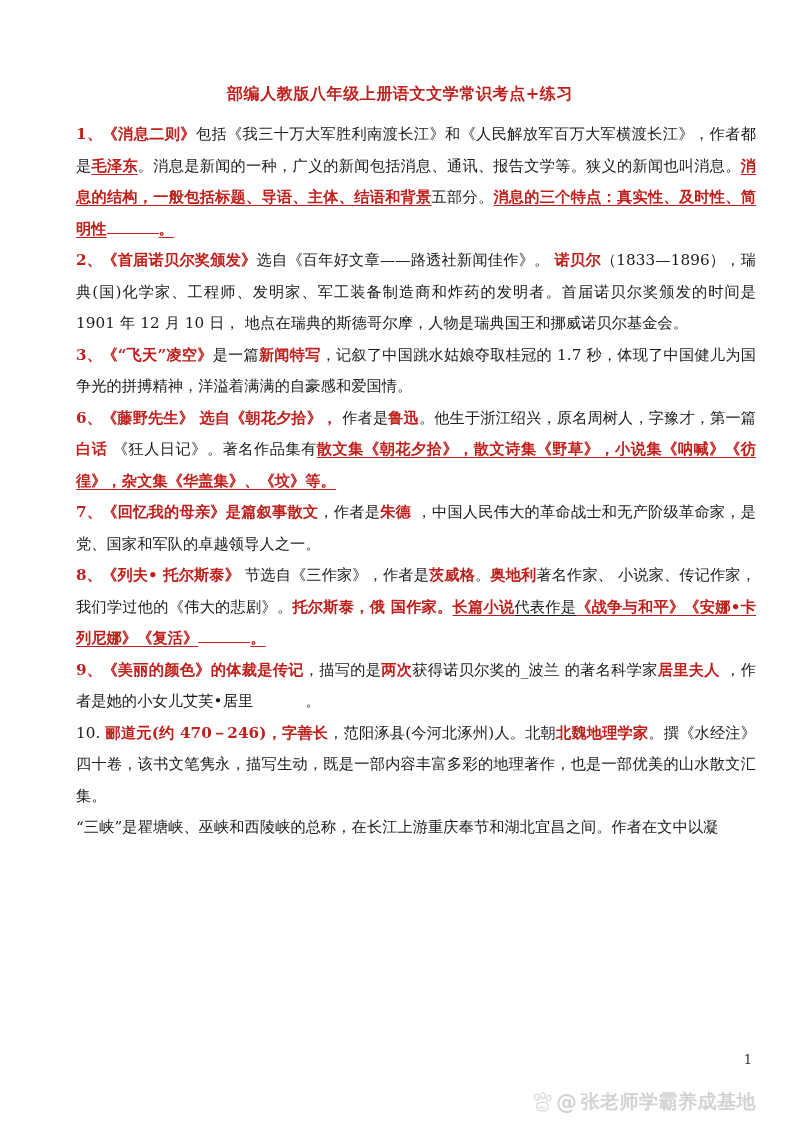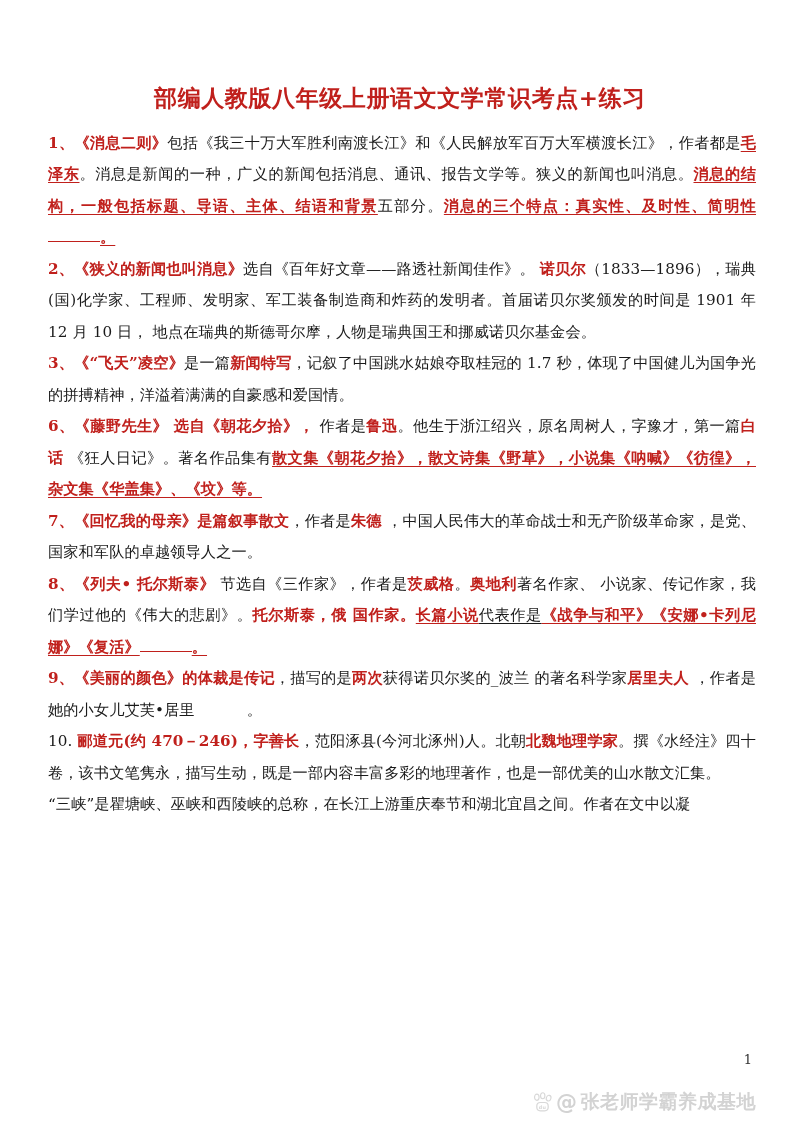--- a/index.html
+++ b/index.html
@@ -13,40 +13,41 @@
     height: 1131px;
     background: #ffffff;
     box-sizing: border-box;
     padding: 0;
     overflow: hidden;
     font-family: "DejaVu Serif", "Liberation Serif", serif;
   }
   .doc-title {
     text-align: center;
     color: #c0201c;
-    font-size: 23px;
+    font-size: 16px;
     font-weight: bold;
     letter-spacing: 0.6px;
     margin: 0;
     padding-top: 84px;
     line-height: 1.2;
   }
   .section-title {
     text-align: center;
     color: #a92020;
     font-size: 17px;
     font-weight: bold;
     margin: 0;
     padding-top: 22px;
     padding-bottom: 6px;
     line-height: 1.2;
   }
   .body-wrap {
     padding: 0 44px 0 48px;
     margin-top: 16px;
+    margin-left: 28px;
   }
   .para {
     font-size: 15.2px;
     line-height: 31.5px;
     color: #1a1a1a;
     text-align: justify;
     text-justify: inter-ideograph;
     margin: 0;
     letter-spacing: 0.1px;
   }
@@ -112,21 +113,21 @@
 
 <div class="page">
 
   <h1 class="doc-title">部编人教版八年级上册语文文学常识考点+练习</h1>
 
 
   <div class="body-wrap">
 
     <p class="para"><span class="r">1、</span><span class="r">《消息二则》</span><span>包括《我三十万大军胜利南渡长江》和《人民解放军百万大军横渡长江》，作者都是</span><span class="ru">毛泽东</span><span>。消息是新闻的一种，广义的新闻包括消息、通讯、报告文学等。狭义的新闻也叫消息。</span><span class="ru">消息的结构，一般包括标题、导语、主体、结语和背景</span><span>五部分。</span><span class="ru">消息的三个特点：真实性、及时性、简明性</span><span class="blank-u"></span><span class="ru">。</span></p>
 
-    <p class="para"><span class="r">2、</span><span class="r">《狭义的新闻也叫消息》</span><span>选自《百年好文章——路透社新闻佳作》。 </span><span class="r">诺贝尔</span><span>（1833—1896），瑞典(国)化学家、工程师、发明家、军工装备制造商和炸药的发明者。首届诺贝尔奖颁发的时间是 1901 年 12 月 10 日， 地点在瑞典的斯德哥尔摩，人物是瑞典国王和挪威诺贝尔基金会。</span></p>
+    <p class="para"><span class="r">2、</span><span class="r">《首届诺贝尔奖颁发》</span><span>选自《百年好文章——路透社新闻佳作》。 </span><span class="r">诺贝尔</span><span>（1833—1896），瑞典(国)化学家、工程师、发明家、军工装备制造商和炸药的发明者。首届诺贝尔奖颁发的时间是 1901 年 12 月 10 日， 地点在瑞典的斯德哥尔摩，人物是瑞典国王和挪威诺贝尔基金会。</span></p>
 
     <p class="para"><span class="r">3、</span><span class="r">《“飞天”凌空》</span><span>是一篇</span><span class="r">新闻特写</span><span>，记叙了中国跳水姑娘夺取桂冠的 1.7 秒，体现了中国健儿为国争光的拼搏精神，洋溢着满满的自豪感和爱国情。</span></p>
 
 
 
     <p class="para"><span class="r">6、</span><span class="r">《藤野先生》 选自《朝花夕拾》，</span><span> 作者是</span><span class="r">鲁迅</span><span>。他生于浙江绍兴，原名周树人，字豫才，第一篇</span><span class="r">白话</span><span> 《狂人日记》。著名作品集有</span><span class="ru">散文集《朝花夕拾》，散文诗集《野草》，小说集《呐喊》《彷徨》，杂文集《华盖集》、《坟》等。</span></p>
 
     <p class="para"><span class="r">7、</span><span class="r">《回忆我的母亲》是篇叙事散文</span><span>，作者是</span><span class="r">朱德 </span><span>，中国人民伟大的革命战士和无产阶级革命家，是党、国家和军队的卓越领导人之一。</span></p>
 
     <p class="para"><span class="r">8、</span><span class="r">《列夫• 托尔斯泰》</span><span> 节选自《三作家》，作者是</span><span class="r">茨威格</span><span>。</span><span class="r">奥地利</span><span>著名作家、 小说家、传记作家，我们学过他的《伟大的悲剧》。</span><span class="r">托尔斯泰，俄 国作家。</span><span class="ru">长篇小说</span><span class="u">代表作是</span><span class="ru">《战争与和平》《安娜•卡列尼娜》《复活》</span><span class="blank-u"></span><span class="ru">。</span></p>

